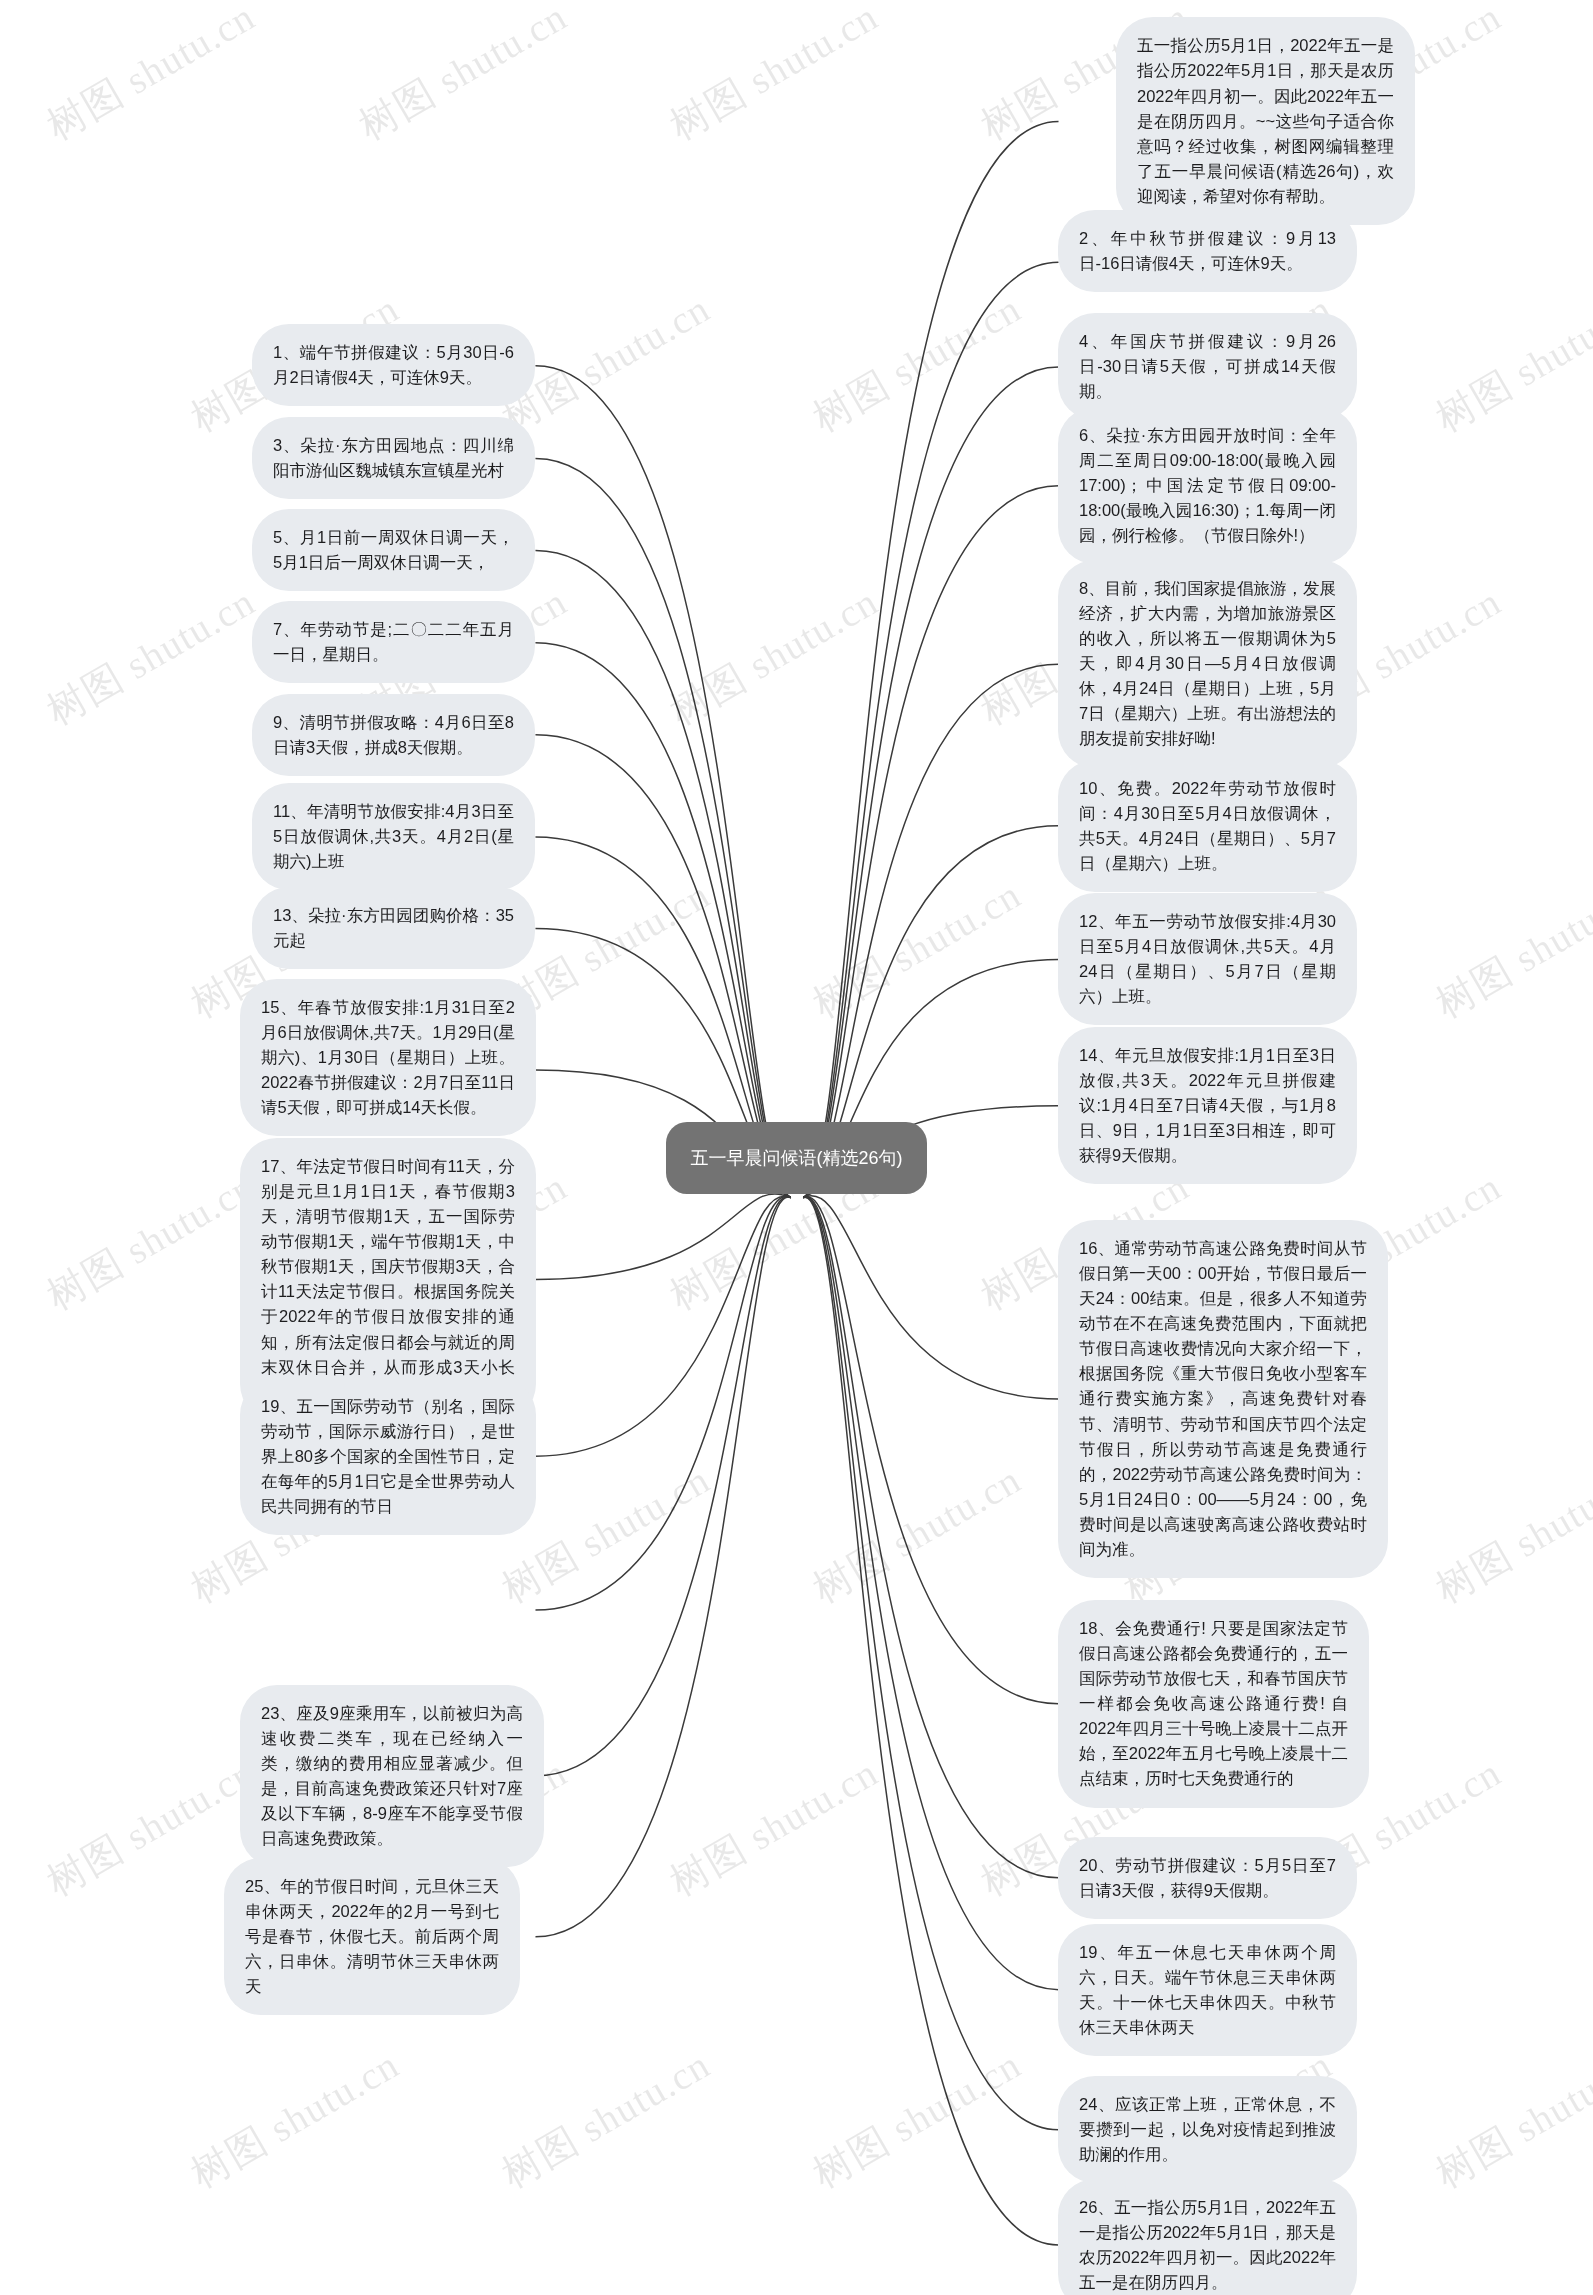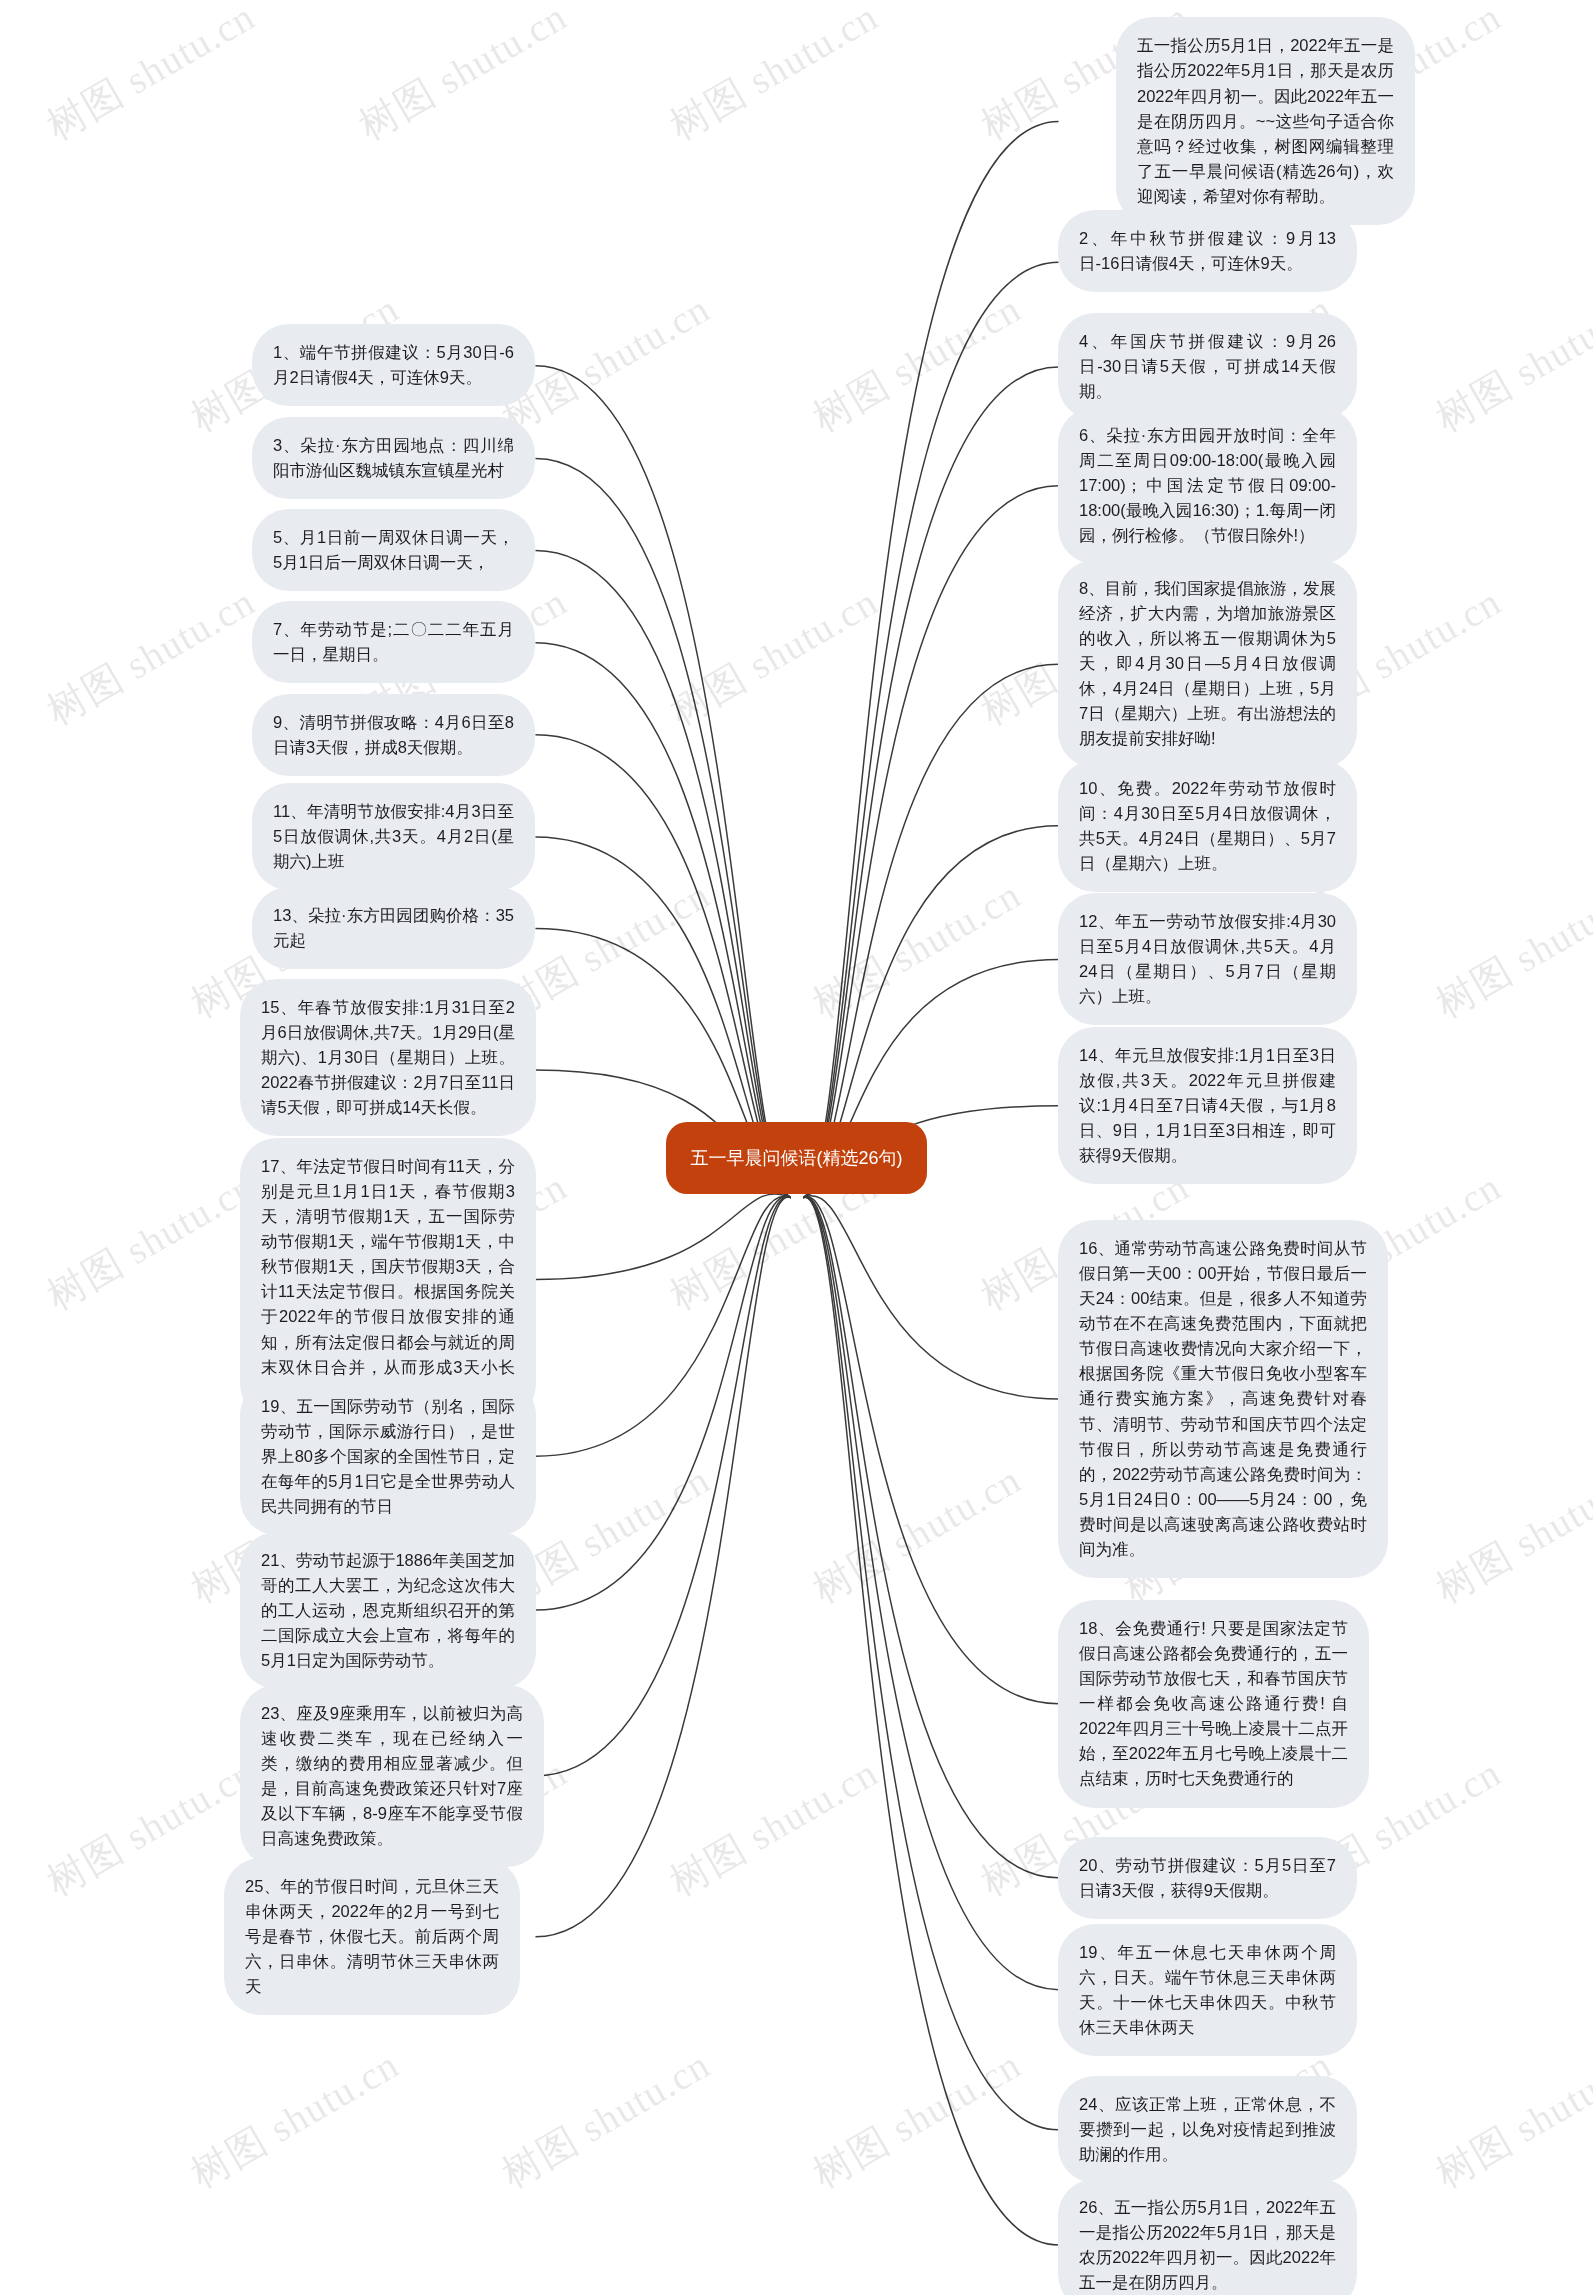--- a/index.html
+++ b/index.html
@@ -42,21 +42,21 @@
     padding:16px 21px;
     z-index:10;
     text-align:justify;
     text-justify:inter-character;
   }
   .node.r{ text-align:justify; }
   .node .ind{ text-indent:1.6em; display:inline; }
 
   .root{
     position:absolute;
-    background:#c2410c;
+    background:#737373;
     color:#ffffff;
     border-radius:21px;
     font-size:18px;
     line-height:1.5;
     text-align:left;
     padding:13.7px 18.7px;
     z-index:20;
     display:flex; align-items:center; justify-content:center;
   }
 </style>
@@ -145,21 +145,20 @@
 <div class="node l" style="top: 324px; width: 283px; min-height: 57px; left: 252px;"><span class="ind">1、端午节拼假建议：5月30日-6月2日请假4天，可连休9天。</span></div>
     <div class="node l" style="top: 417px; width: 283px; min-height: 57px; left: 252px;"><span class="ind">3、朵拉·东方田园地点：四川绵阳市游仙区魏城镇东宣镇星光村</span></div>
     <div class="node l" style="top: 509px; width: 283px; min-height: 57px; left: 252px;"><span class="ind">5、月1日前一周双休日调一天，5月1日后一周双休日调一天，</span></div>
     <div class="node l" style="top: 601px; width: 283px; min-height: 57px; left: 252px;"><span class="ind">7、年劳动节是;二〇二二年五月一日，星期日。</span></div>
     <div class="node l" style="top: 694px; width: 283px; min-height: 57px; left: 252px;"><span class="ind">9、清明节拼假攻略：4月6日至8日请3天假，拼成8天假期。</span></div>
     <div class="node l" style="top: 783px; width: 283px; min-height: 80px; left: 252px;"><span class="ind">11、年清明节放假安排:4月3日至5日放假调休,共3天。4月2日(星期六)上班</span></div>
     <div class="node l" style="top: 887px; width: 283px; min-height: 57px; left: 252px;"><span class="ind">13、朵拉·东方田园团购价格：35元起</span></div>
     <div class="node l" style="top: 979px; width: 296px; min-height: 125px; left: 240px;"><span class="ind">15、年春节放假安排:1月31日至2月6日放假调休,共7天。1月29日(星期六)、1月30日（星期日）上班。2022春节拼假建议：2月7日至11日请5天假，即可拼成14天长假。</span></div>
     <div class="node l" style="top: 1138px; width: 296px; min-height: 212px; left: 240px;"><span class="ind">17、年法定节假日时间有11天，分别是元旦1月1日1天，春节假期3天，清明节假期1天，五一国际劳动节假期1天，端午节假期1天，中秋节假期1天，国庆节假期3天，合计11天法定节假日。根据国务院关于2022年的节假日放假安排的通知，所有法定假日都会与就近的周末双休日合并，从而形成3天小长假和春季、国庆7天长假。</span></div>
     <div class="node l" style="top: 1378px; width: 296px; min-height: 125px; left: 240px;"><span class="ind">19、五一国际劳动节（别名，国际劳动节，国际示威游行日），是世界上80多个国家的全国性节日，定在每年的5月1日它是全世界劳动人民共同拥有的节日</span></div>
-    <div class="node l" style="top: 1532px; width: 296px; min-height: 125px; left: 240px;"><span class="ind">21、劳动节起源于1886年美国芝加哥的工人大罢工，为纪念这次伟大的工人运动，恩克斯组织召开的第二国际成立大会上宣布，将每年的5月1日定为国际劳动节。</span></div>
     <div class="node l" style="top: 1685px; width: 304px; min-height: 146px; left: 240px;"><span class="ind">23、座及9座乘用车，以前被归为高速收费二类车，现在已经纳入一类，缴纳的费用相应显著减少。但是，目前高速免费政策还只针对7座及以下车辆，8-9座车不能享受节假日高速免费政策。</span></div>
     <div class="node l" style="top: 1858px; width: 296px; min-height: 125px; left: 224px;"><span class="ind">25、年的节假日时间，元旦休三天串休两天，2022年的2月一号到七号是春节，休假七天。前后两个周六，日串休。清明节休三天串休两天</span></div>
     <div class="node r" style="top: 17.4px; width: 299px; min-height: 171px; left: 1116px;"><span class="ind">五一指公历5月1日，2022年五一是指公历2022年5月1日，那天是农历2022年四月初一。因此2022年五一是在阴历四月。~~这些句子适合你意吗？经过收集，树图网编辑整理了五一早晨问候语(精选26句)，欢迎阅读，希望对你有帮助。</span></div>
     <div class="node r" style="top: 210px; width: 299px; min-height: 57px; left: 1058px;"><span class="ind">2、年中秋节拼假建议：9月13日-16日请假4天，可连休9天。</span></div>
     <div class="node r" style="top: 313px; width: 299px; min-height: 57px; left: 1058px;"><span class="ind">4、年国庆节拼假建议：9月26日-30日请5天假，可拼成14天假期。</span></div>
     <div class="node r" style="top: 407px; width: 299px; min-height: 125px; left: 1058px;"><span class="ind">6、朵拉·东方田园开放时间：全年周二至周日09:00-18:00(最晚入园17:00)；中国法定节假日09:00-18:00(最晚入园16:30)；1.每周一闭园，例行检修。（节假日除外!）</span></div>
     <div class="node r" style="top: 560px; width: 299px; min-height: 168px; left: 1058px;"><span class="ind">8、目前，我们国家提倡旅游，发展经济，扩大内需，为增加旅游景区的收入，所以将五一假期调休为5天，即4月30日—5月4日放假调休，4月24日（星期日）上班，5月7日（星期六）上班。有出游想法的朋友提前安排好呦!</span></div>
     <div class="node r" style="top: 760px; width: 299px; min-height: 103px; left: 1058px;"><span class="ind">10、免费。2022年劳动节放假时间：4月30日至5月4日放假调休，共5天。4月24日（星期日）、5月7日（星期六）上班。</span></div>
     <div class="node r" style="top: 893px; width: 299px; min-height: 103px; left: 1058px;"><span class="ind">12、年五一劳动节放假安排:4月30日至5月4日放假调休,共5天。4月24日（星期日）、5月7日（星期六）上班。</span></div>
     <div class="node r" style="top: 1027px; width: 299px; min-height: 125px; left: 1058px;"><span class="ind">14、年元旦放假安排:1月1日至3日放假,共3天。2022年元旦拼假建议:1月4日至7日请4天假，与1月8日、9日，1月1日至3日相连，即可获得9天假期。</span></div>

